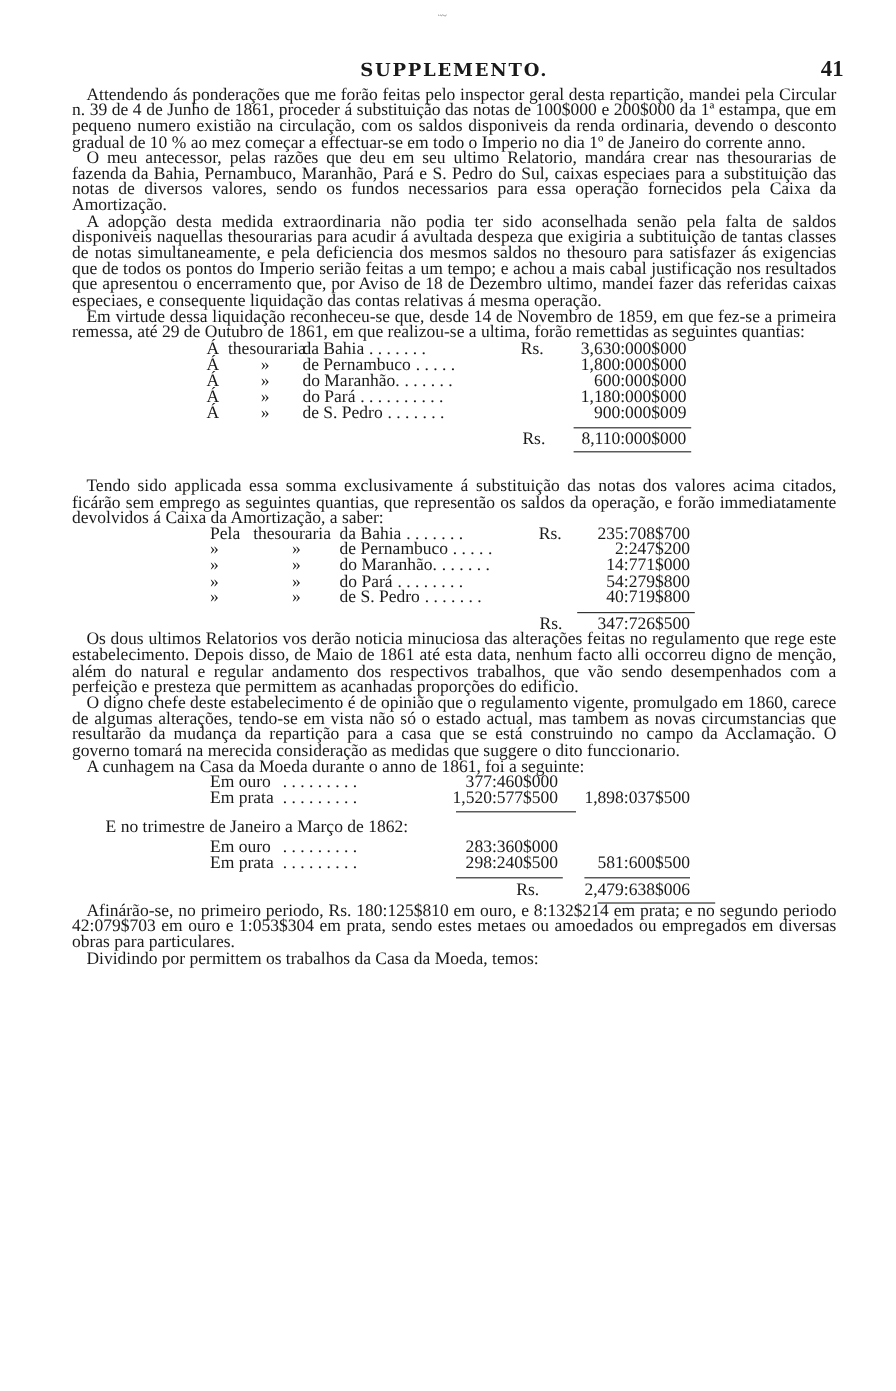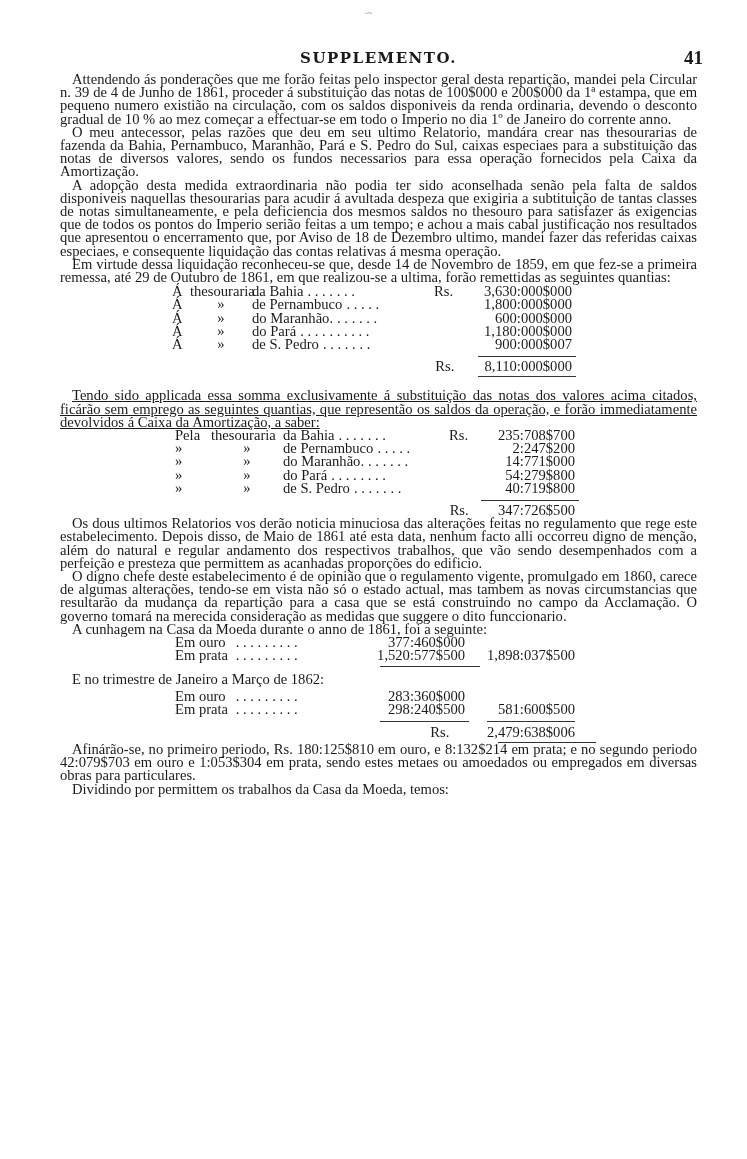--- a/index.html
+++ b/index.html
@@ -72,33 +72,33 @@
             <span style="flex:1;overflow:hidden">. . . . . . . . . .</span>
             <span style="width:36px"></span>
             <span style="width:102px" class="num">1,180:000$000</span>
           </div>
           <div class="row">
             <span style="width:18px">Á</span>
             <span style="width:62px;text-align:center">»</span>
             <span style="margin-right:4px">de S. Pedro</span>
             <span style="flex:1;overflow:hidden">. . . . . . .</span>
             <span style="width:36px"></span>
-            <span style="width:102px" class="num">900:000$007</span>
+            <span style="width:102px" class="num">900:000$009</span>
           </div>
         </div>
       <div class="rule" style="margin-left:306px; width:98px; margin-top:5px;"></div>
       <div class="row" style="margin-top:3px;">
         <span style="width:266px"></span>
         <span style="width:36px">Rs.</span>
         <span class="num" style="width:102px">8,110:000$000</span>
       </div>
       <div class="rule" style="margin-left:306px; width:98px; margin-top:3px;"></div>
     </div>
 
-    <p class="ind" style="margin-top:12px;text-decoration:underline;">Tendo sido applicada essa somma exclusivamente á substituição das notas dos valores acima citados, ficárão sem emprego as seguintes quantias, que representão os saldos da operação, e forão immediatamente devolvidos á Caixa da Amortização, a saber:</p>
+    <p class="ind" style="margin-top:22px;">Tendo sido applicada essa somma exclusivamente á substituição das notas dos valores acima citados, ficárão sem emprego as seguintes quantias, que representão os saldos da operação, e forão immediatamente devolvidos á Caixa da Amortização, a saber:</p>
 
     <div class="tbl" style="margin-left:115px; width:400px;">
       <div id="bal-rows">
           <div class="row">
             <span style="width:36px">Pela</span>
             <span style="width:72px;text-align:left">thesouraria</span>
             <span style="margin-right:4px">da Bahia</span>
             <span style="flex:1;overflow:hidden">. . . . . . .</span>
             <span style="width:28px">Rs.</span>
             <span style="width:98px" class="num">235:708$700</span>
@@ -160,21 +160,21 @@
           <div class="row">
             <span style="width:64px">Em prata</span>
             <span style="width:140px;overflow:hidden">. . . . . . . . .</span>
             <span style="width:102px" class="num">1,520:577$500</span>
             <span style="width:116px" class="num">1,898:037$500</span>
           </div>
         </div>
       <div class="rule" style="margin-left:205px; width:100px; margin-top:4px;"></div>
     </div>
 
-    <p style="margin-top:6px; margin-left:12px;">E no trimestre de Janeiro a Março de 1862:</p>
+    <p style="margin-top:6px; margin-left:28px;">E no trimestre de Janeiro a Março de 1862:</p>
 
     <div class="tbl" style="margin-left:115px; width:400px; margin-top:3px;">
       <div id="coin62-rows">
           <div class="row">
             <span style="width:64px">Em ouro</span>
             <span style="width:140px;overflow:hidden">. . . . . . . . .</span>
             <span style="width:102px" class="num">283:360$000</span>
             <span style="width:116px" class="num"></span>
           </div>
           <div class="row">

